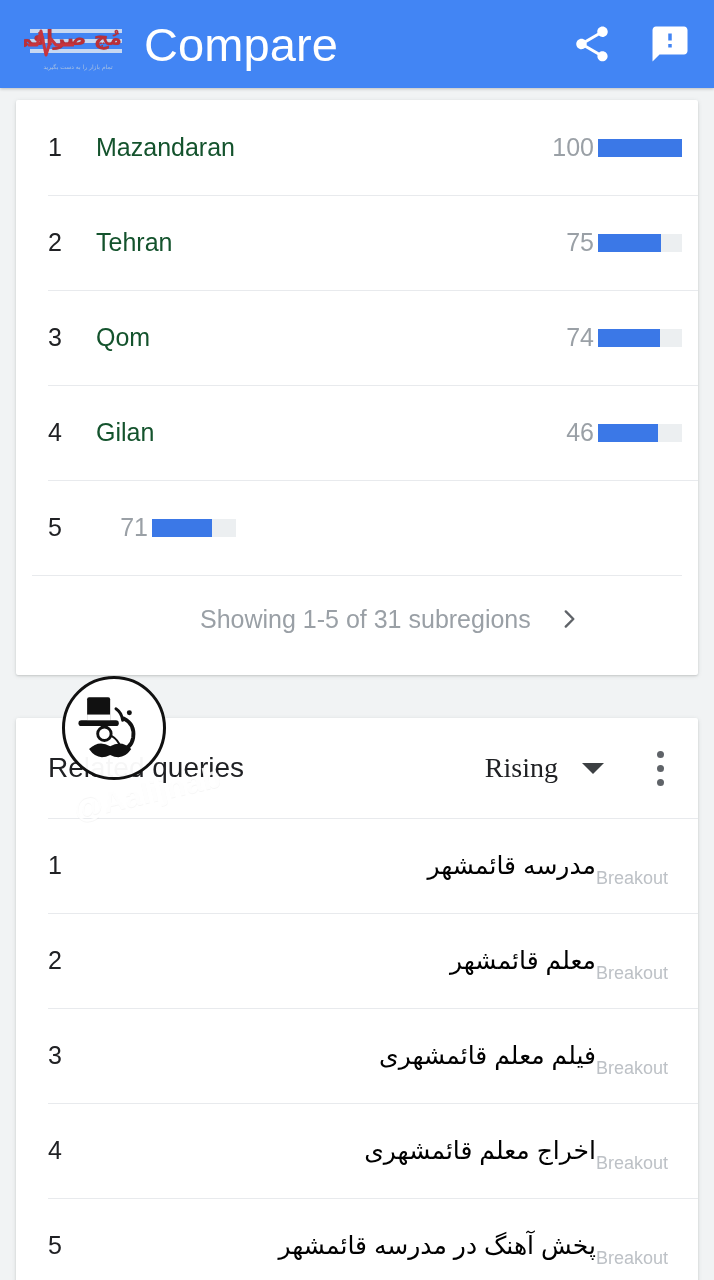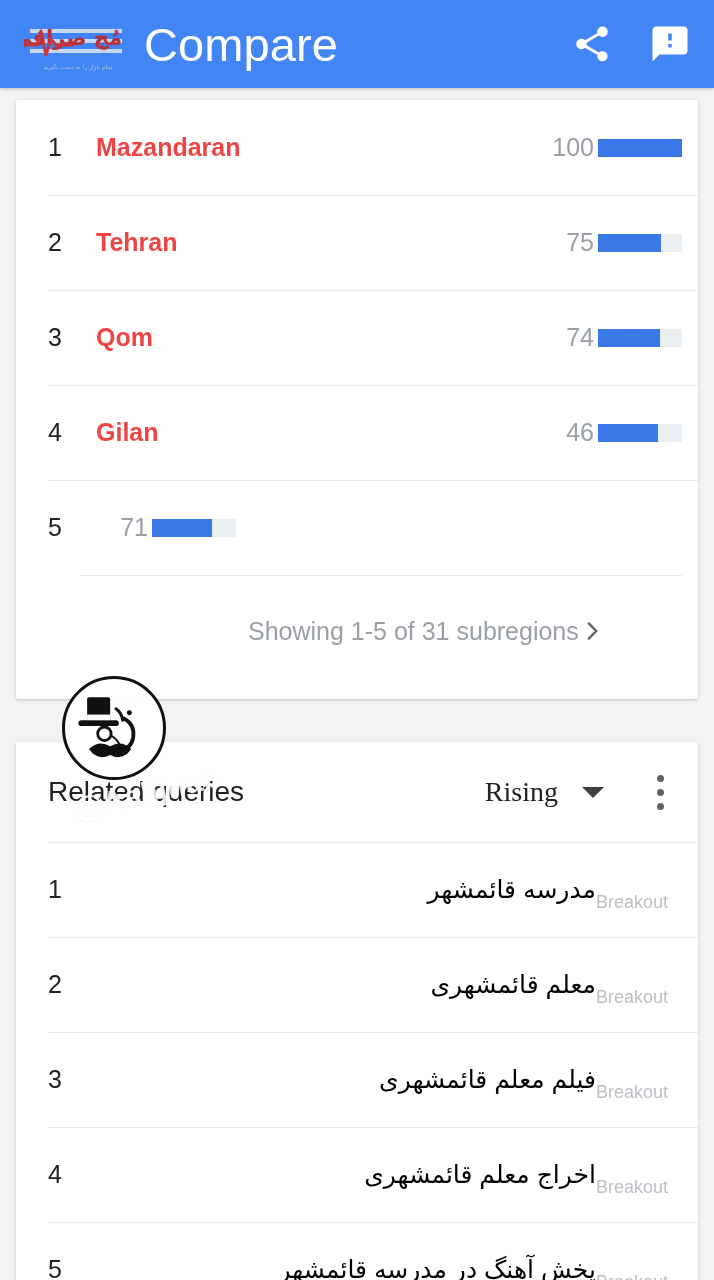--- a/index.html
+++ b/index.html
@@ -143,22 +143,22 @@
   .rank {
     width: 48px;
     flex: 0 0 48px;
     font-size: 25px;
     color: #202124;
     font-weight: 400;
   }
   .geo-name {
     flex: 1 1 auto;
     font-size: 25px;
-    color: #ef4444;
-    font-weight: 700;
+    color: #14532d;
+    font-weight: 400;
     white-space: nowrap;
     overflow: hidden;
   }
   .geo-value {
     flex: 0 0 auto;
     font-size: 25px;
     color: #9aa0a6;
     text-align: right;
     margin-right: 4px;
     min-width: 52px;
@@ -173,26 +173,25 @@
   }
   .geo-bar-fill {
     position: absolute;
     left: 0; top: 0; bottom: 0;
     background: #3b78e7;
   }
 
   
   .geo-footer {
     position: relative;
-    height: 124px;
+    height: 100px;
     display: flex;
     align-items: center;
     padding: 0 16px 12px 32px;
     cursor: pointer;
-    margin-left: 48px;
   }
   .geo-footer-text {
     flex: 1 1 auto;
     font-size: 25px;
     color: #9aa0a6;
     padding-left: 152px;
     white-space: nowrap;
   }
   .chev-right {
     flex: 0 0 auto;
@@ -425,21 +424,21 @@
       <div class="rank">1</div>
       <div class="q-term-wrap">
         <div class="q-term">مدرسه قائمشهر</div>
       </div>
       <div class="q-value">Breakout</div>
     </div>
 
     <div class="q-row">
       <div class="rank">2</div>
       <div class="q-term-wrap">
-        <div class="q-term">معلم قائمشهری</div>
+        <div class="q-term">معلم قائمشهر</div>
       </div>
       <div class="q-value">Breakout</div>
     </div>
 
     <div class="q-row">
       <div class="rank">3</div>
       <div class="q-term-wrap">
         <div class="q-term">فیلم معلم قائمشهری</div>
       </div>
       <div class="q-value">Breakout</div>

